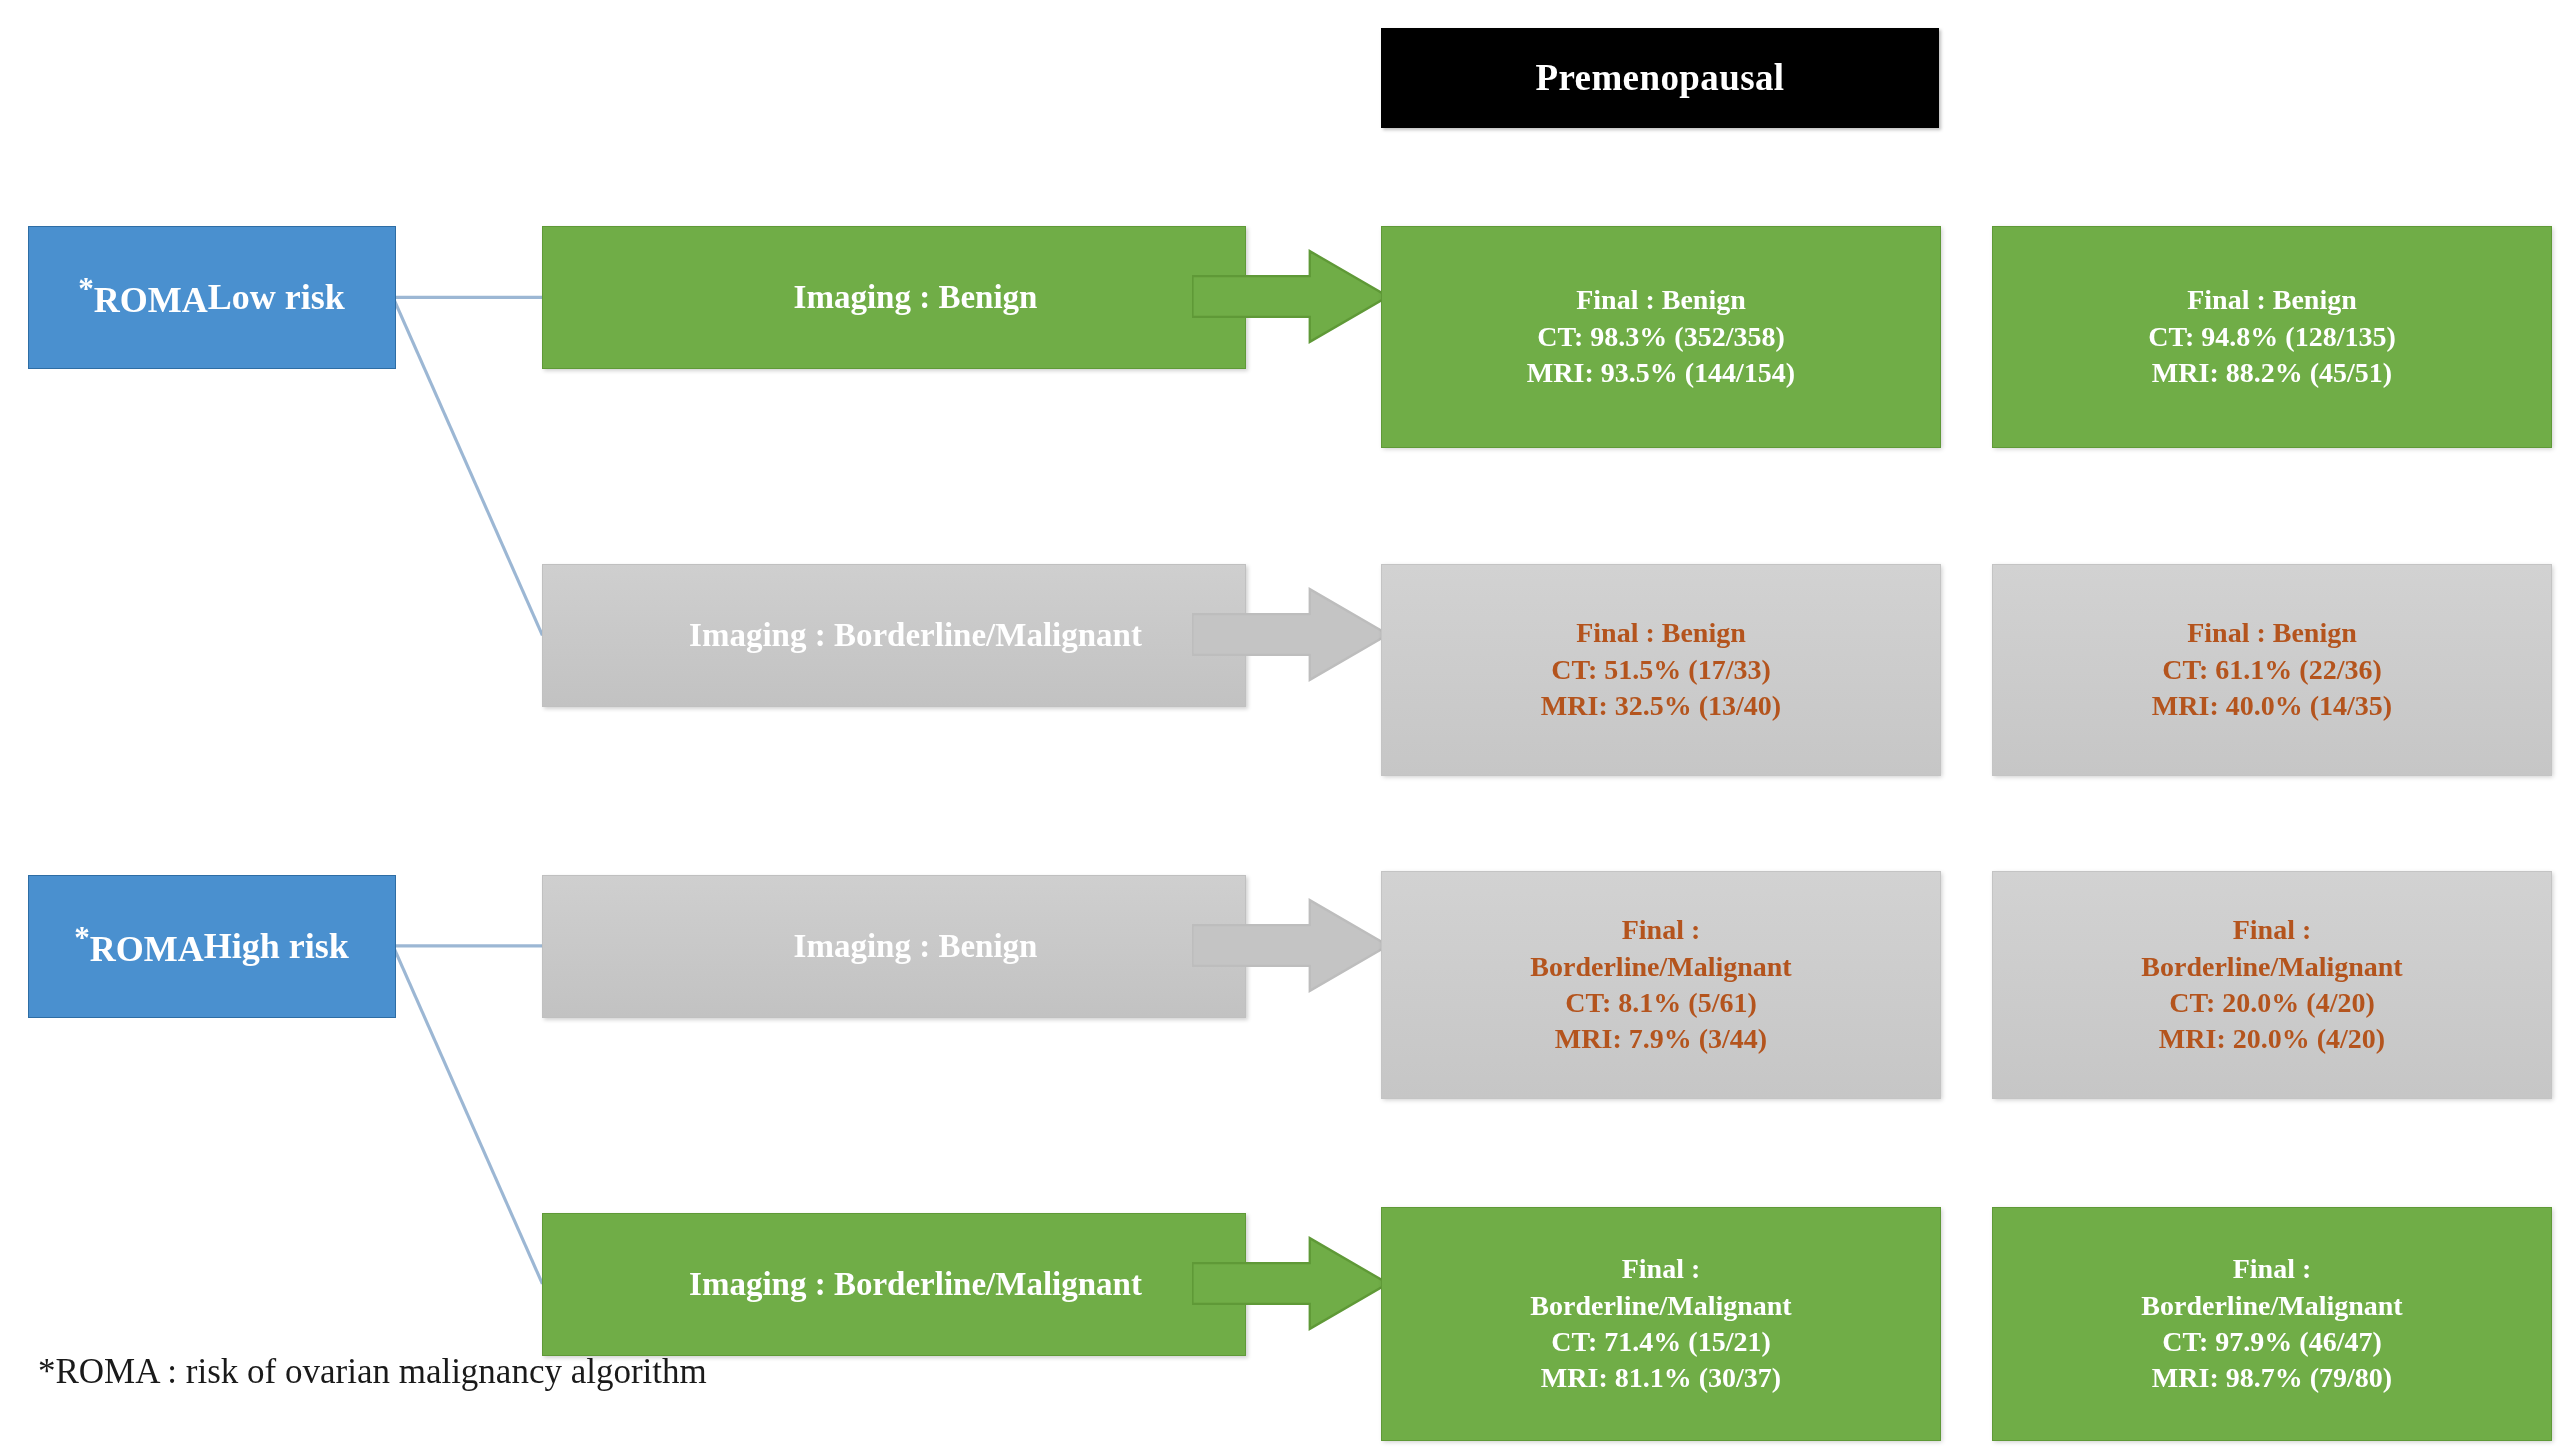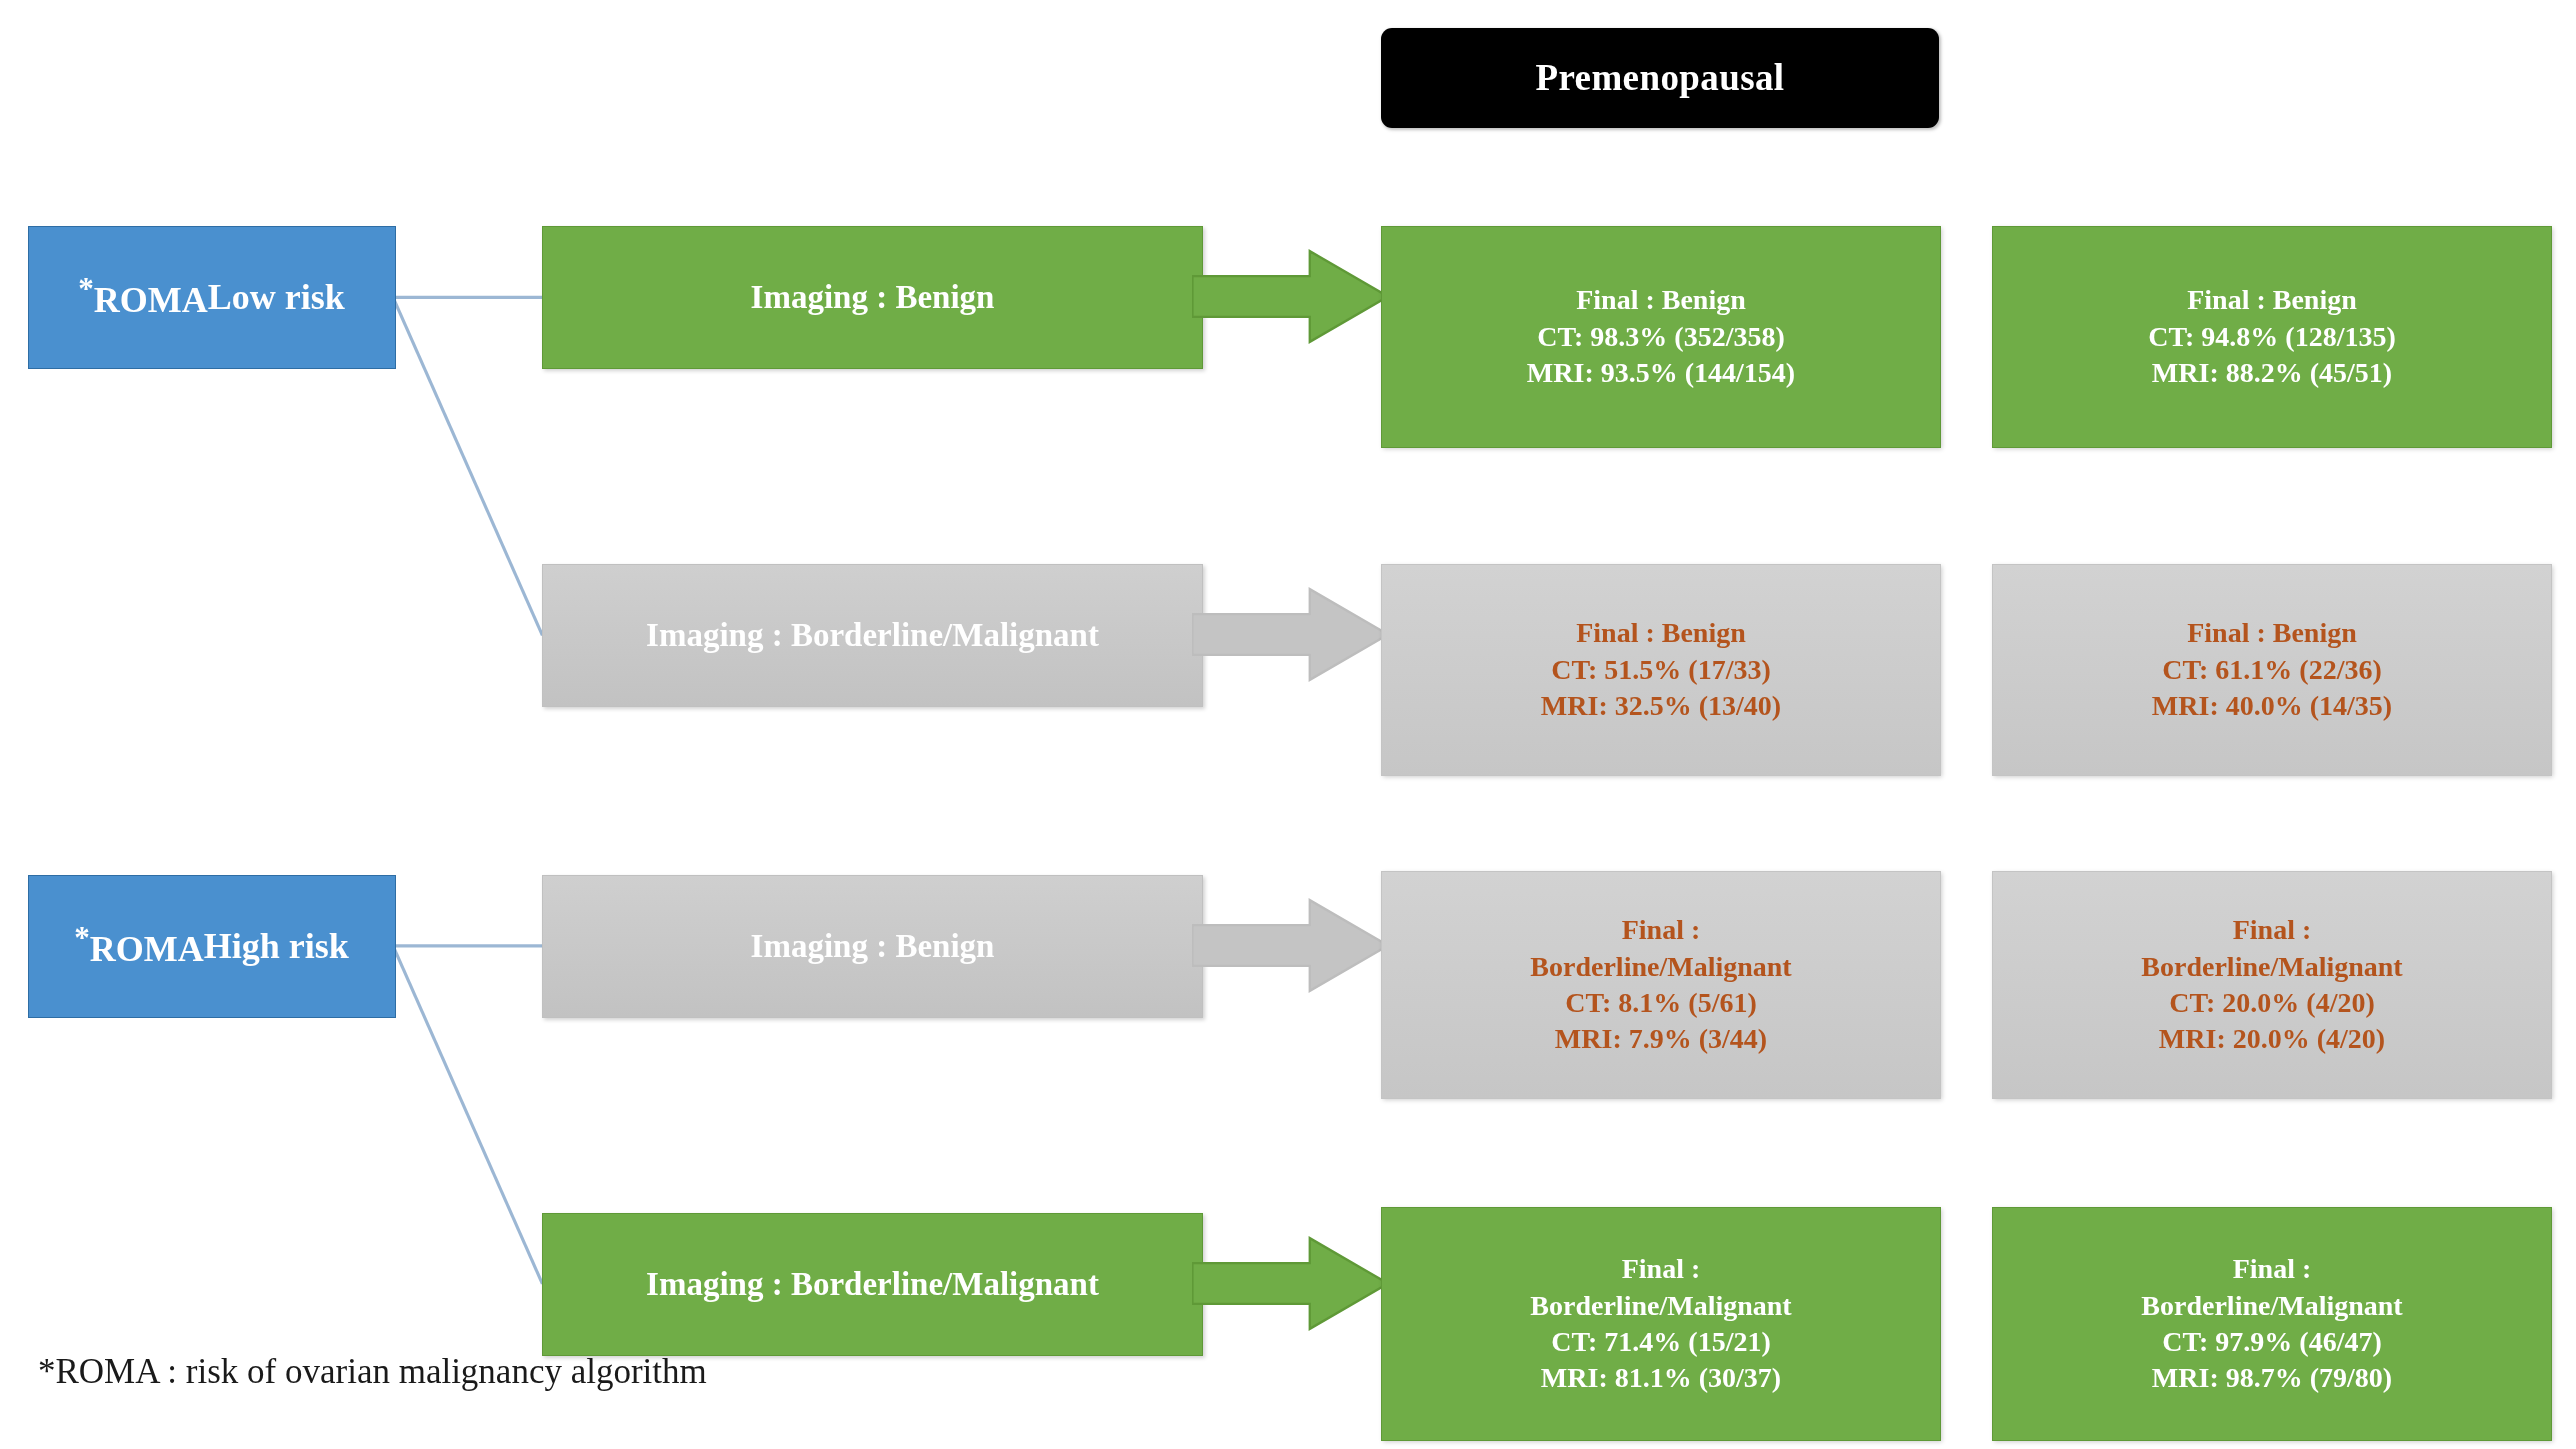--- a/index.html
+++ b/index.html
@@ -60,20 +60,21 @@
   .imaging-box {
     position: absolute;
     display: flex;
     align-items: center;
     justify-content: center;
     text-align: center;
     font-weight: bold;
     font-size: 33px;
     color: #ffffff;
     box-shadow: 1.6px 1.6px 3.9px rgba(0,0,0,0.18);
+    padding-left: 43px;
   }
   .imaging-box.green {
     background: #70ad47;
     border: 1.6px solid #5f9937;
   }
   .imaging-box.gray {
     background: #c5c5c5;
     border: 0.8px solid #c0c0c0;
     background-image: linear-gradient(180deg,#cfcfcf 0%,#c2c2c2 100%);
   }
@@ -140,21 +141,21 @@
 
     <line x1="500" y1="378" x2="690" y2="378" stroke="#9cb7d4" stroke-width="4"></line>
 
     <line x1="500" y1="378" x2="690" y2="808" stroke="#9cb7d4" stroke-width="4"></line>
 
     <line x1="500" y1="1203" x2="690" y2="1203" stroke="#9cb7d4" stroke-width="4"></line>
 
     <line x1="500" y1="1203" x2="690" y2="1633" stroke="#9cb7d4" stroke-width="4"></line>
   </svg>
 
-  <div class="col-header" style="left:1381px; top:27.5px; width:558px; height:100px;border-radius:11px;">
+  <div class="col-header" style="left:1381px; top:27.5px; width:558px; height:100px;">
     <span>Premenopausal</span>
   </div>
 
 
   <div class="roma-box" style="left:27.5px; top:226px; width:366px; height:141px;">
     <div class="roma-line">
       <span class="star">*</span><span>ROMA</span>
     </div>
     <div class="roma-line">Low risk</div>
   </div>

